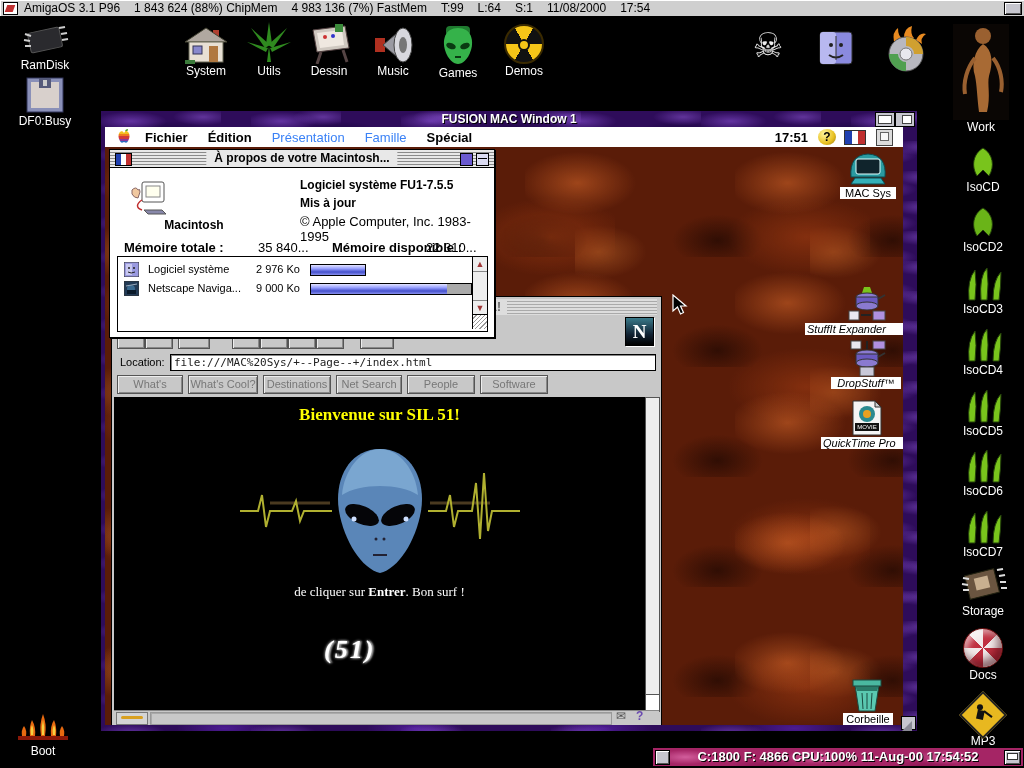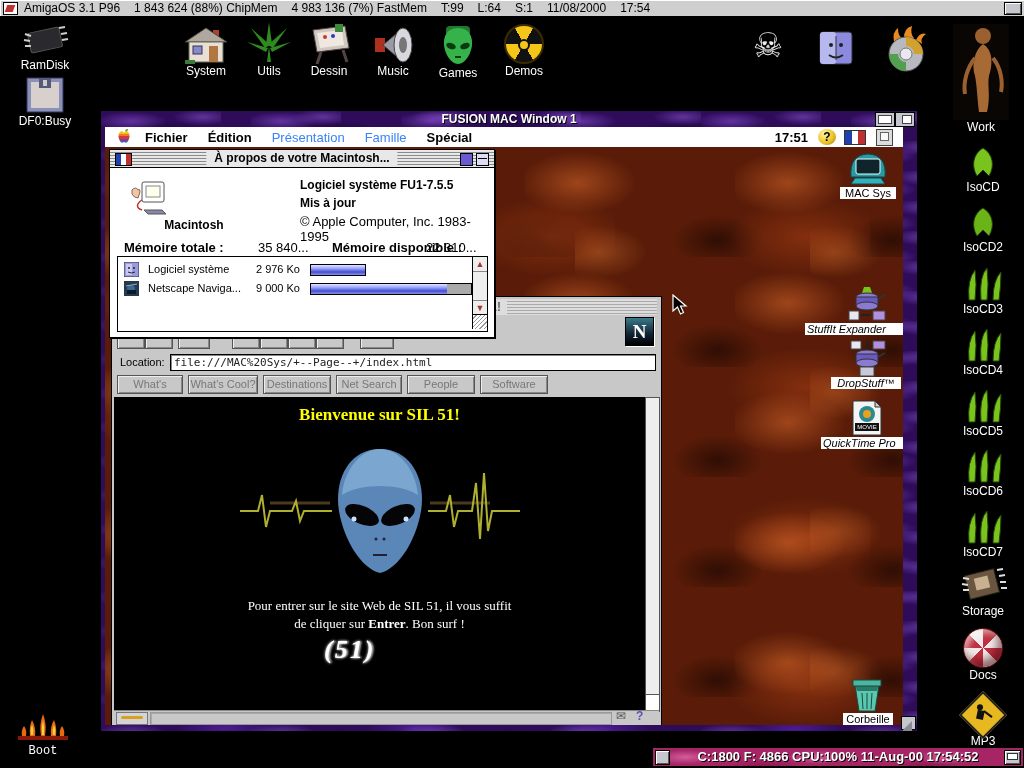--- a/index.html
+++ b/index.html
@@ -303,21 +303,21 @@
     <div style="width:30px;height:30px;margin:6px auto 2px;background:#e8b820;border:2px solid #222;transform:rotate(45deg);position:relative;">
       <svg width="26" height="26" style="position:absolute;left:0;top:0;transform:rotate(-45deg);">
           <circle cx="10" cy="8" r="3" fill="#111"></circle>
           <rect x="7" y="11" width="7" height="9" fill="#111" transform="rotate(12 10 15)"></rect>
           <line x1="14" y1="12" x2="22" y2="18" stroke="#111" stroke-width="2"></line>
         </svg>
     </div>
     <div class="aicon-label">MP3</div>
   </div>
 
-  <div class="abs" style="left:8px;top:712px;width:70px;font-family:Liberation Mono, monospace;">
+  <div class="abs" style="left:8px;top:712px;width:70px;">
     <svg width="54" height="32" style="display:block;margin:0 auto;">
         <rect x="2" y="24" width="50" height="4" fill="#8a1808"></rect>
         <g fill="#e86a10">
           <path d="M27,2 Q31,12 29,24 L25,24 Q23,12 27,2 Z"></path>
           <path d="M16,8 Q20,15 19,24 L14,24 Q13,14 16,8 Z"></path>
           <path d="M38,8 Q41,15 40,24 L35,24 Q34,14 38,8 Z"></path>
           <path d="M8,14 Q11,18 10,24 L6,24 Q5,18 8,14 Z"></path>
           <path d="M46,14 Q49,18 48,24 L44,24 Q43,18 46,14 Z"></path>
         </g>
         <g fill="#f5d040">
@@ -478,21 +478,20 @@
               <path d="M140,6 C172,6 186,38 181,68 C176,98 158,126 140,130 C122,126 104,98 99,68 C94,38 108,6 140,6 Z" fill="#5a86b8"></path>
               <path d="M140,6 C160,6 176,28 178,52 C160,40 120,40 102,52 C104,28 120,6 140,6 Z" fill="#7aa6d0"></path>
               <ellipse cx="122" cy="72" rx="18" ry="9" fill="#050508" transform="rotate(24 122 72)"></ellipse>
               <ellipse cx="158" cy="72" rx="18" ry="9" fill="#050508" transform="rotate(-24 158 72)"></ellipse>
               <circle cx="114" cy="76" r="2.5" fill="#cfe0ff"></circle>
                 <circle cx="166" cy="76" r="2.5" fill="#cfe0ff"></circle>
               <circle cx="136" cy="96" r="1.5" fill="#223"></circle>
                 <circle cx="144" cy="96" r="1.5" fill="#223"></circle>
               <line x1="133" y1="112" x2="147" y2="112" stroke="#223" stroke-width="2"></line>
             </svg>
-            <div class="page-p" style="margin-top:14px;">Pour entrer sur le site Web de SIL 51, il vous suffit</div>
             <div class="page-p"><span>de cliquer sur </span><b>Entrer</b><span>. Bon surf !</span></div>
             <div class="abs glitch" style="left:210px;top:238px;">(51)</div>
           </div>
 
           <div class="abs scrolltrack" style="left:533px;top:100px;width:13px;height:296px;"></div>
           <div class="abs" style="left:533px;top:397px;width:13px;height:16px;background:#fff;border:1px solid #555;"></div>
 
           <div class="abs" style="left:2px;top:413px;width:545px;height:14px;background:#c8c8c8;border-top:1px solid #888;">
             <span class="abs" style="left:2px;top:1px;width:30px;height:11px;border:1px solid #777;background:#d4d4d4;">
                 <i style="display:block;margin:3px 4px;height:3px;background:#d8a020;border-radius:2px;"></i>

